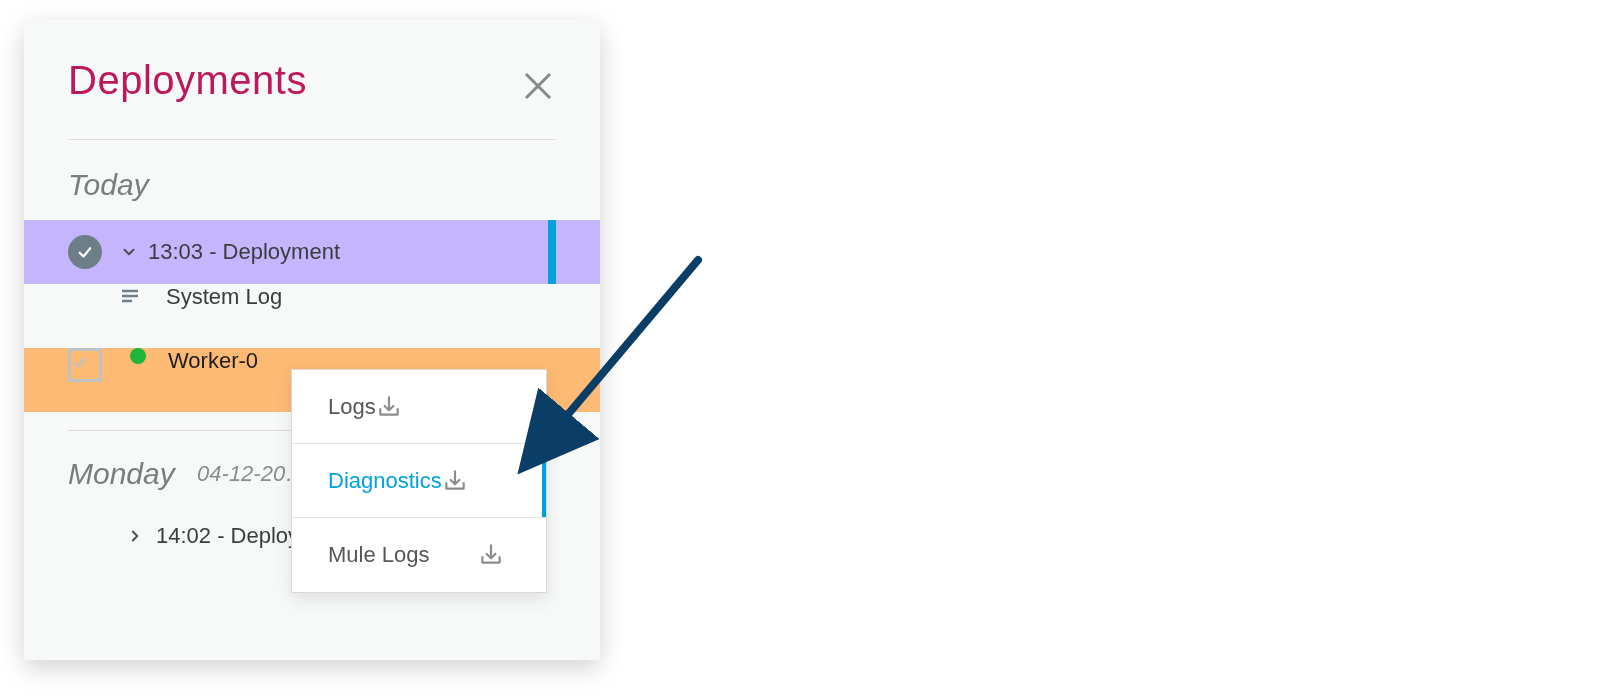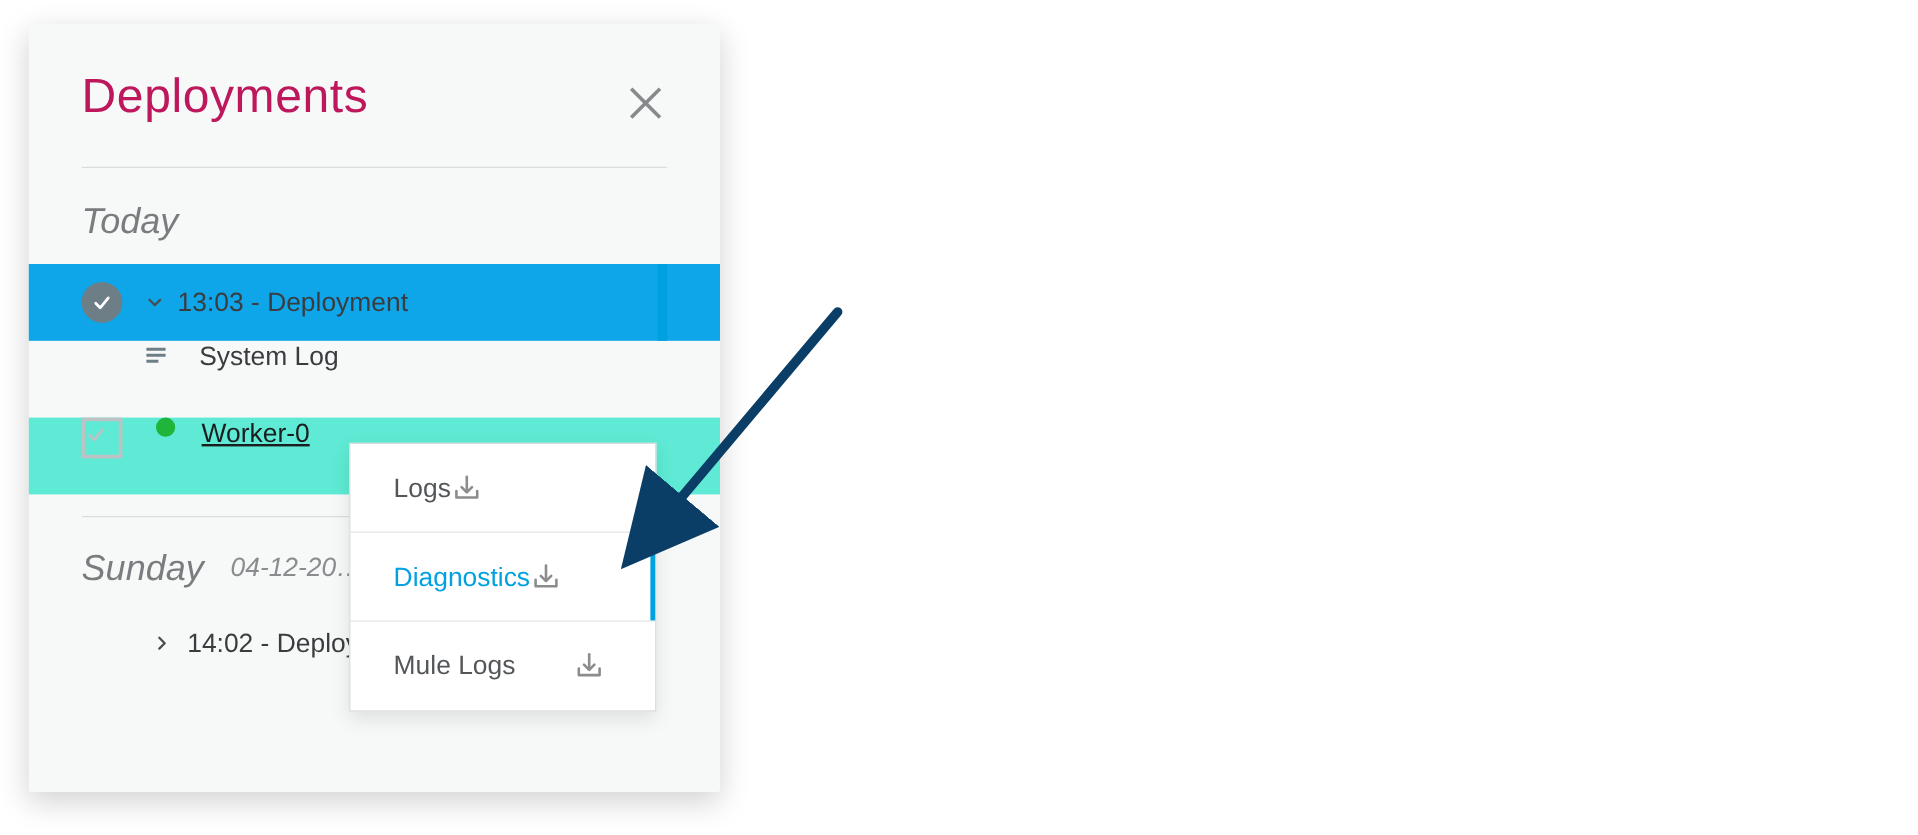--- a/index.html
+++ b/index.html
@@ -56,21 +56,21 @@
     height: 64px;
     font-size: 22px;
     color: #3a3d3f;
     position: relative;
     margin-left: -44px;
     padding-left: 44px;
     width: calc(100% + 88px);
     padding-right: 44px;
   }
   .row.selected {
-    background: #0ea5e9;
+    background: #c4b5fd;
   }
   .row.selected::after {
     content: "";
     position: absolute;
     right: 44px;
     top: 0;
     width: 8px;
     height: 100%;
     background: #00a1df;
   }
@@ -92,24 +92,23 @@
     margin-right: 10px; flex-shrink:0;
   }
   .subrow {
     display: flex; align-items: flex-start; height: 64px;
     font-size: 22px; color: #3a3d3f;
     padding-left: 94px;
     margin-left: -44px; width: calc(100% + 88px);
   }
   .subrow .icon { width: 30px; display:flex; align-items:center; margin-right: 18px; color:#6e7e86; }
   .subrow.worker {
-    background: #5eead4;
+    background: #fdba74;
     color: #1b1d1e;
     font-weight: 400;
-    text-decoration: underline;
   }
   .green-dot {
     width: 16px; height: 16px; border-radius: 50%; background: #1eb53a;
     margin-right: 22px;
   }
   .subrow.worker .status-circle { margin-right: 28px; }
   .inner-divider {
     border: none;
     border-top: 1px solid #dcdcdc;
     margin: 18px 0 26px 0;
@@ -210,21 +209,21 @@
           <polyline points="5,13 10,18 19,7" fill="none" stroke="currentColor" stroke-width="3" stroke-linecap="round" stroke-linejoin="round"></polyline>
         </svg>
     </span>
     <span class="green-dot"></span>
     <span>Worker-0</span>
   </div>
 
   <hr class="inner-divider">
 
   <div class="section-label">
-    <span>Sunday</span>
+    <span>Monday</span>
     <span class="date">04-12-20…</span>
   </div>
 
   <div class="bottom-row">
     <svg class="chevron" viewBox="0 0 24 24">
       <polyline points="9,6 15,12 9,18" fill="none" stroke="currentColor" stroke-width="2.5" stroke-linecap="round" stroke-linejoin="round"></polyline>
     </svg>
     <span>14:02 - Deployment</span>
   </div>
 </div>

